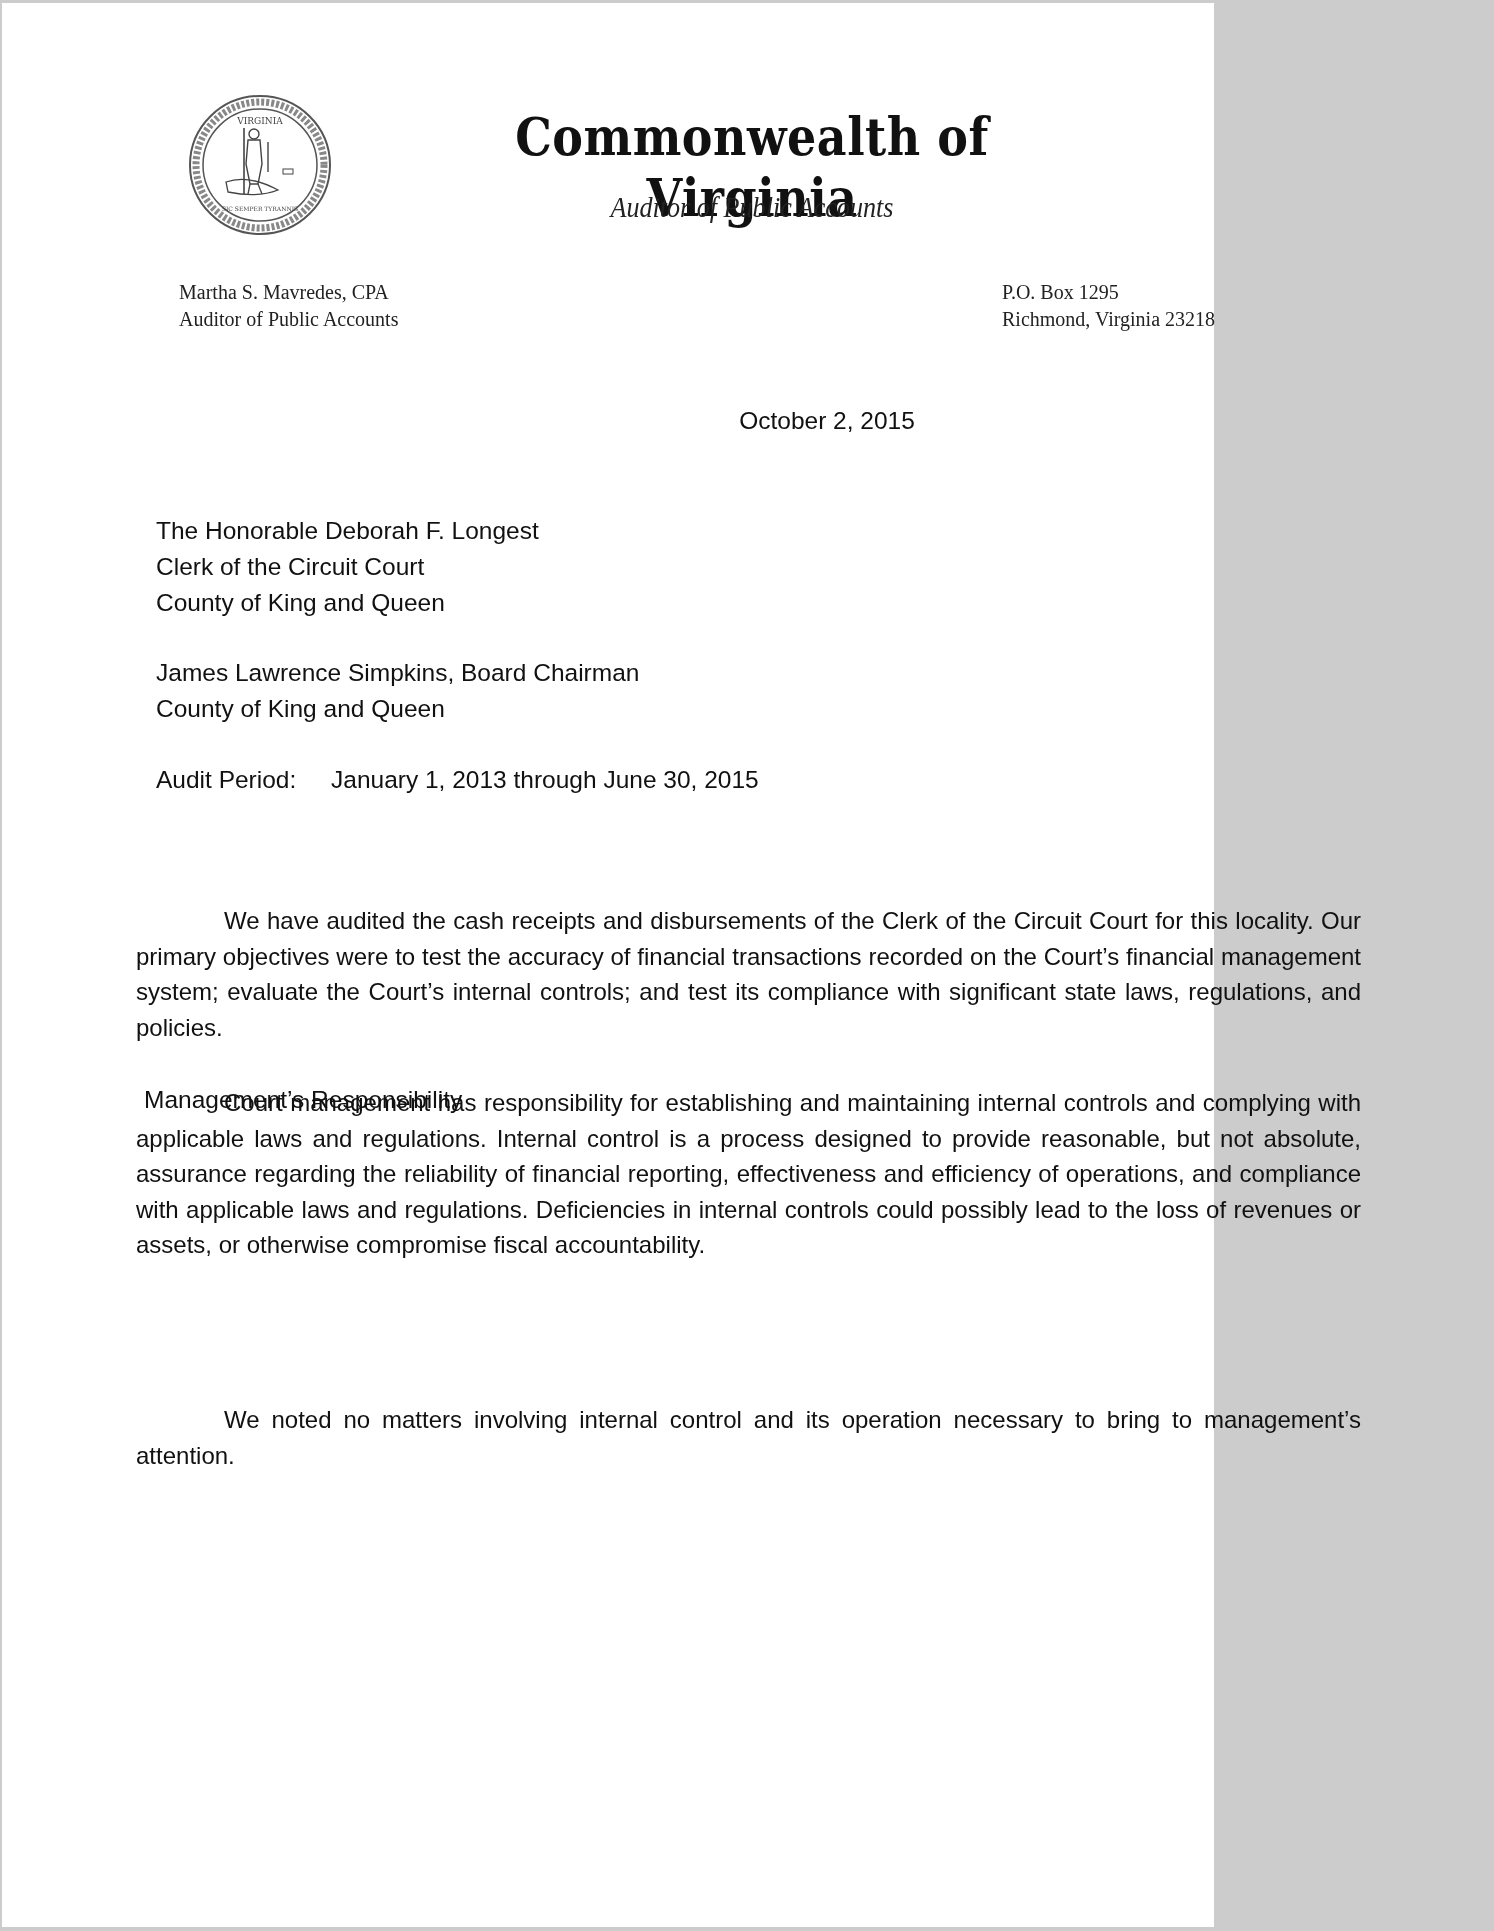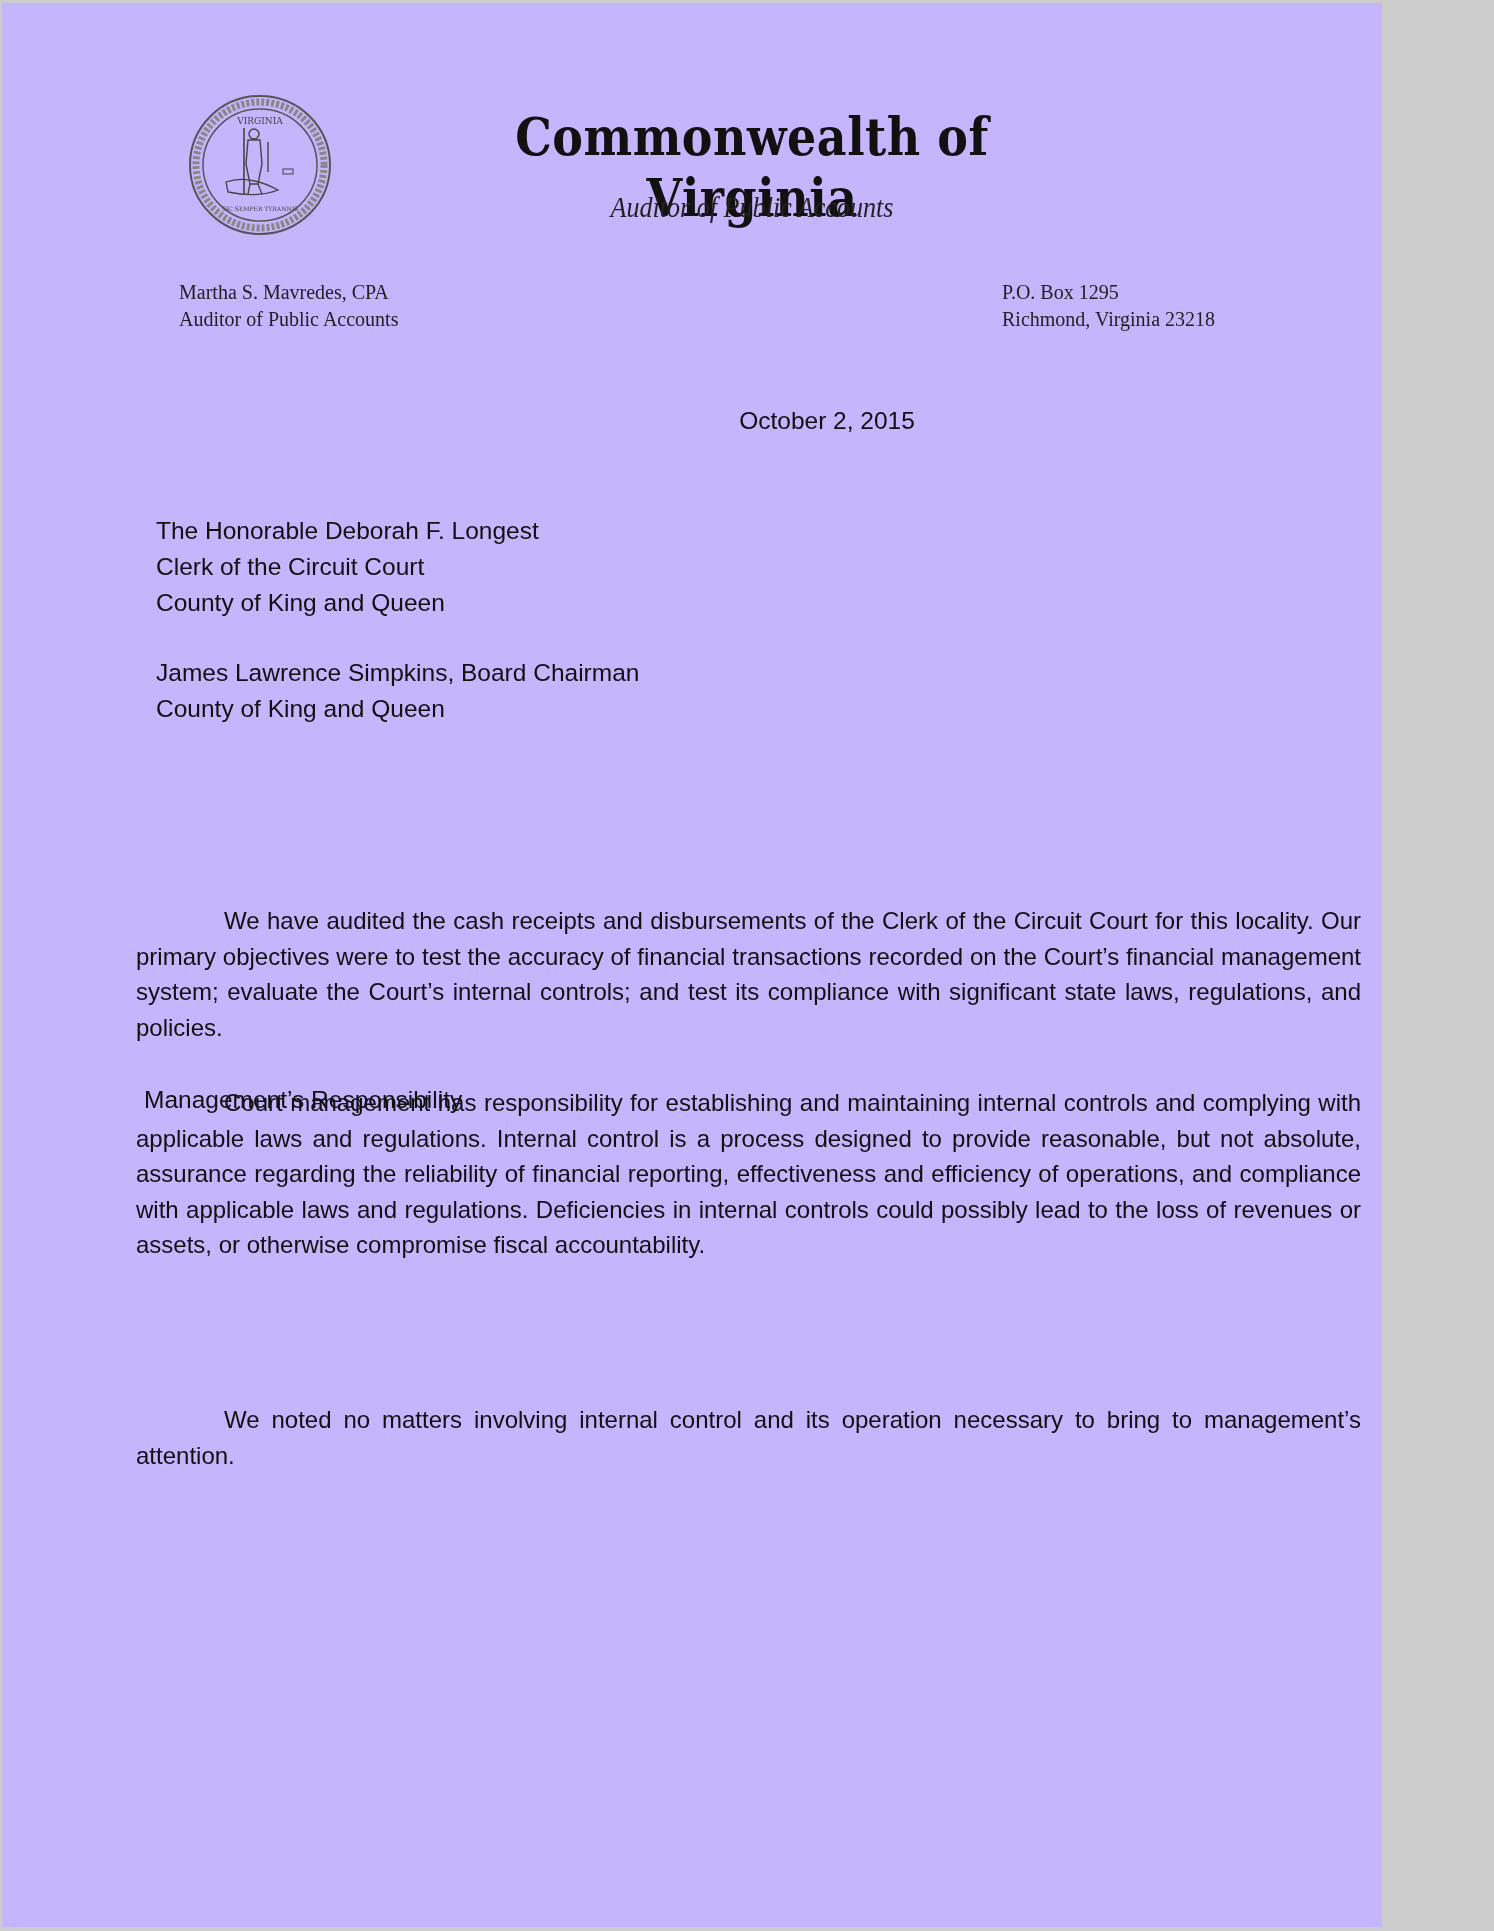--- a/index.html
+++ b/index.html
@@ -1,19 +1,19 @@
 <!DOCTYPE html>
 <html><head>
 <meta charset="utf-8">
 <style>
   html, body { margin: 0; padding: 0; background: #cccccc; }
   body { width: 1494px; height: 1931px; position: relative; overflow: hidden; }
   .page {
-    position: absolute; left: 2px; top: 3px; width: 1380px; height: 1924px;
-    background: #c4b5fd; color: #111111;
+    position: absolute; left: 2px; top: 3px; width: 1212px; height: 1924px;
+    background: #ffffff; color: #111111;
   }
   .seal {
     position: absolute; left: 186px; top: 91px; width: 144px; height: 142px;
   }
   .lh-title {
     position: absolute; left: 440px; top: 104px; width: 620px; text-align: center;
     font-family: "DejaVu Serif", serif; font-weight: bold; font-size: 46px;
     letter-spacing: 0.5px; color: #111;
     transform: scaleY(1.12); transform-origin: top center;
   }
@@ -85,20 +85,23 @@
       <div class="line">Clerk of the Circuit Court</div>
       <div class="line">County of King and Queen</div>
     </div>
 
     <div class="block recip2">
       <div class="line">James Lawrence Simpkins, Board Chairman</div>
       <div class="line">County of King and Queen</div>
     </div>
 
     <div class="block audit">
+      <div class="line">
+        <span class="lbl">Audit Period:</span><span>January 1, 2013 through June 30, 2015</span>
+      </div>
     </div>
 
     <div class="para p1">
       <span class="indent"></span><span>We have audited the cash receipts and disbursements of the Clerk of the Circuit Court for this locality.  Our primary objectives were to test the accuracy of financial transactions recorded on the Court’s financial management system; evaluate the Court’s internal controls; and test its compliance with significant state laws, regulations, and policies.</span>
     </div>
 
     <div class="heading">Management’s Responsibility</div>
 
     <div class="para p2">
       <span class="indent"></span><span>Court management has responsibility for establishing and maintaining internal controls and complying with applicable laws and regulations.  Internal control is a process designed to provide reasonable, but not absolute, assurance regarding the reliability of financial reporting, effectiveness and efficiency of operations, and compliance with applicable laws and regulations.  Deficiencies in internal controls could possibly lead to the loss of revenues or assets, or otherwise compromise fiscal accountability.</span>

